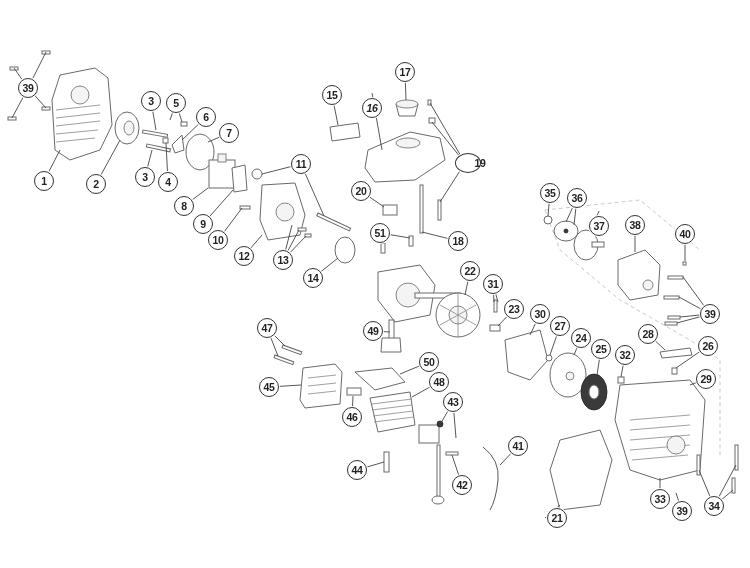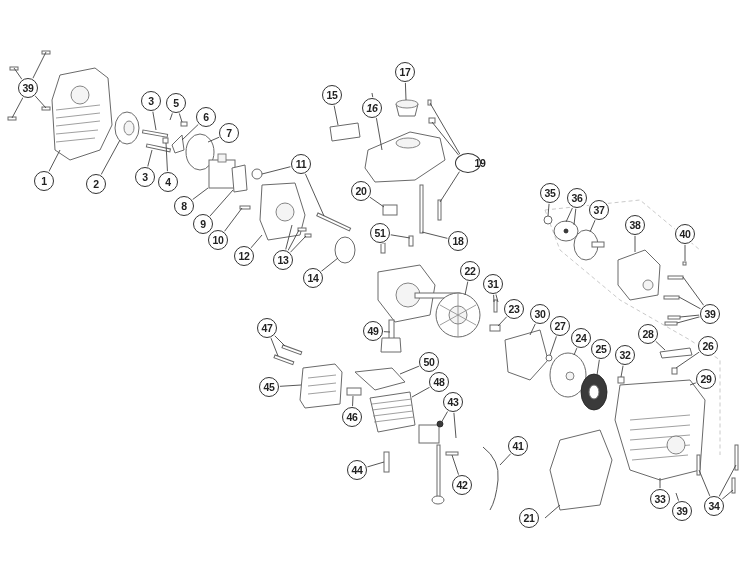--- a/index.html
+++ b/index.html
@@ -298,32 +298,32 @@
       <div class="callout" style="left: 540px; top: 314px;">30</div>
       <div class="callout" style="left: 560px; top: 326px;">27</div>
       <div class="callout" style="left: 581px; top: 338px;">24</div>
       <div class="callout" style="left: 601px; top: 349px;">25</div>
       <div class="callout" style="left: 625px; top: 355px;">32</div>
       <div class="callout" style="left: 648px; top: 334px;">28</div>
       <div class="callout" style="left: 708px; top: 346px;">26</div>
       <div class="callout" style="left: 706px; top: 379px;">29</div>
       <div class="callout" style="left: 550px; top: 193px;">35</div>
       <div class="callout" style="left: 577px; top: 198px;">36</div>
-      <div class="callout" style="left: 599px; top: 210px;">37</div>
+      <div class="callout" style="left: 599px; top: 226px;">37</div>
       <div class="callout" style="left: 635px; top: 225px;">38</div>
       <div class="callout" style="left: 685px; top: 234px;">40</div>
       <div class="callout" style="left: 710px; top: 314px;">39</div>
       <div class="callout" style="left: 267px; top: 328px;">47</div>
       <div class="callout" style="left: 373px; top: 331px;">49</div>
       <div class="callout" style="left: 429px; top: 362px;">50</div>
       <div class="callout" style="left: 269px; top: 387px;">45</div>
       <div class="callout" style="left: 439px; top: 382px;">48</div>
       <div class="callout" style="left: 352px; top: 417px;">46</div>
       <div class="callout" style="left: 453px; top: 402px;">43</div>
       <div class="callout" style="left: 357px; top: 470px;">44</div>
       <div class="callout" style="left: 462px; top: 485px;">42</div>
       <div class="callout" style="left: 518px; top: 446px;">41</div>
-      <div class="callout" style="left: 529px; top: 518px;">21</div>
+      <div class="callout" style="left: 557px; top: 518px;">21</div>
       <div class="callout" style="left: 660px; top: 499px;">33</div>
       <div class="callout" style="left: 682px; top: 511px;">39</div>
       <div class="callout" style="left: 714px; top: 506px;">34</div>
     </div>
 </div>
 
 </body></html>

